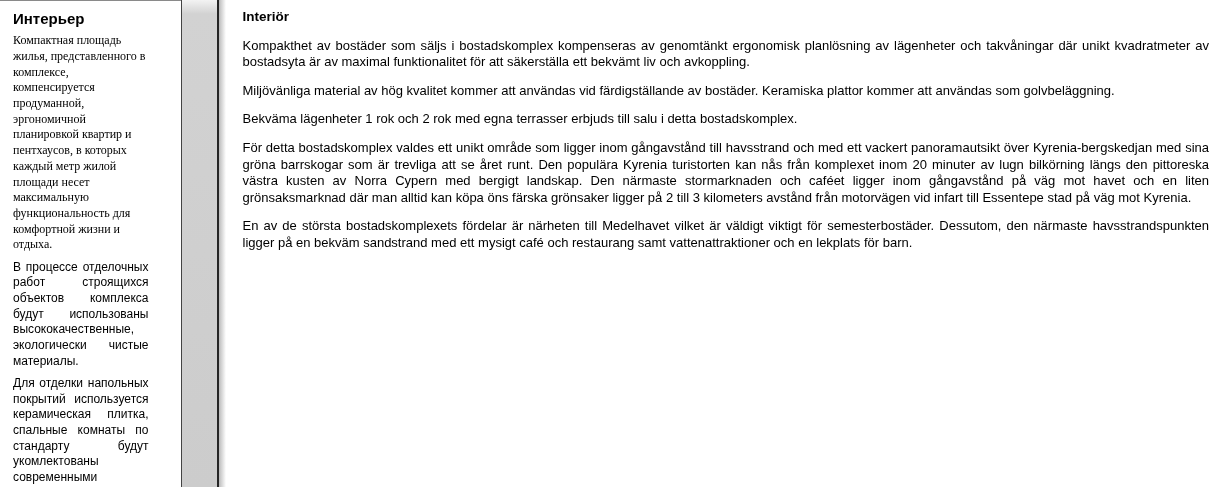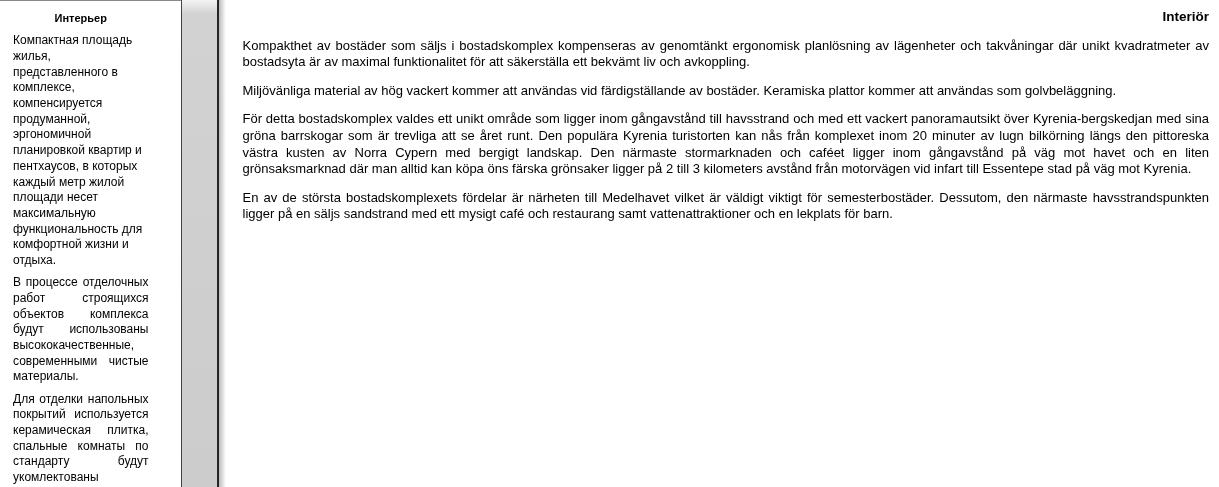--- a/index.html
+++ b/index.html
@@ -25,30 +25,31 @@
     height: 487px;
     box-sizing: border-box;
     background: #ffffff;
     border-top: 1px solid #8a8a8a;
     padding: 10px 32px 0 13px;
     font-size: 12px;
     line-height: 15.7px;
   }
   .page-left .heading {
     font-weight: bold;
-    text-align: center;
-    font-size: 11px;
+    text-align: left;
+    font-size: 15px;
     margin: 0 0 6.5px 0;
   }
   .page-left p {
     margin: 0 0 6.5px 0;
     text-align: justify;
   }
   .page-left p.ragged {
     text-align: left;
+    font-family: Liberation Serif, serif;
   }
   
   .gutter {
     width: 38px;
     height: 487px;
     box-sizing: border-box;
     background: linear-gradient(180deg, #f3f3f3 0px, #d2d2d2 14px, #cccccc 100%);
     border-left: 1px solid #434343;
     border-right: 2px solid #252525;
     flex: 0 0 38px;
@@ -67,46 +68,47 @@
   .page-right::before {
     content: "";
     position: absolute;
     left: 0; top: 0; bottom: 0;
     width: 7px;
     background: linear-gradient(90deg, rgba(60,60,60,0.35), rgba(60,60,60,0));
     pointer-events: none;
   }
   .page-right .heading {
     font-weight: bold;
-    text-align: right;
+    text-align: left;
     font-size: 13.5px;
     margin: 0 0 12px 0;
   }
   .page-right p {
     margin: 0 0 12px 0;
     text-align: justify;
   }
 </style>
 </head>
 <body>
 
 <div class="doc-compare">
 
   <div class="page-left" lang="ru">
     <div class="heading">Интерьер</div>
     <p class="ragged">Компактная площадь жилья, представленного в комплексе, компенсируется продуманной, эргономичной планировкой квартир и пентхаусов, в которых каждый метр жилой площади несет максимальную функциональность для комфортной жизни и отдыха.</p>
-    <p>В процессе отделочных работ строящихся объектов комплекса будут использованы высококачественные, современными чистые материалы.</p>
+    <p>В процессе отделочных работ строящихся объектов комплекса будут использованы высококачественные, экологически чистые материалы.</p>
     <p>Для отделки напольных покрытий используется керамическая плитка, спальные комнаты по стандарту будут укомлектованы современными шкафами-купе в режиме максимальной экономии жизненного пространства помещений. Ванные комнаты будут оборудованны по европейскому стандарту полным комплектом сантехники и душевой кабиной.</p>
 
   </div>
 
   <div class="gutter"></div>
 
   <div class="page-right" lang="sv">
     <div class="heading">Interiör</div>
     <p>Kompakthet av bostäder som säljs i bostadskomplex kompenseras av genomtänkt ergonomisk planlösning av lägenheter och takvåningar där unikt kvadratmeter av bostadsyta är av maximal funktionalitet för att säkerställa ett bekvämt liv och avkoppling.</p>
-    <p>Miljövänliga material av hög vackert kommer att användas vid färdigställande av bostäder. Keramiska plattor kommer att användas som golvbeläggning.</p>
+    <p>Miljövänliga material av hög kvalitet kommer att användas vid färdigställande av bostäder. Keramiska plattor kommer att användas som golvbeläggning.</p>
+    <p>Bekväma lägenheter 1 rok och 2 rok med egna terrasser erbjuds till salu i detta bostadskomplex.</p>
 
     <p>För detta bostadskomplex valdes ett unikt område som ligger inom gångavstånd till havsstrand och med ett vackert panoramautsikt över Kyrenia-bergskedjan med sina gröna barrskogar som är trevliga att se året runt.  Den populära Kyrenia turistorten kan nås från komplexet inom 20 minuter av lugn bilkörning längs den pittoreska västra kusten av Norra Cypern med bergigt landskap. Den närmaste stormarknaden och caféet ligger inom gångavstånd på väg mot havet och en liten grönsaksmarknad där man alltid kan köpa öns färska grönsaker ligger på 2 till 3 kilometers avstånd från motorvägen vid infart till Essentepe stad på väg mot Kyrenia.</p>
-    <p>En av de största bostadskomplexets fördelar är närheten till Medelhavet vilket är väldigt viktigt för semesterbostäder. Dessutom, den närmaste havsstrandspunkten ligger på en säljs sandstrand med ett mysigt café och restaurang samt vattenattraktioner och en lekplats för barn.</p>
+    <p>En av de största bostadskomplexets fördelar är närheten till Medelhavet vilket är väldigt viktigt för semesterbostäder. Dessutom, den närmaste havsstrandspunkten ligger på en bekväm sandstrand med ett mysigt café och restaurang samt vattenattraktioner och en lekplats för barn.</p>
   </div>
 
 </div>
 
 </body></html>

